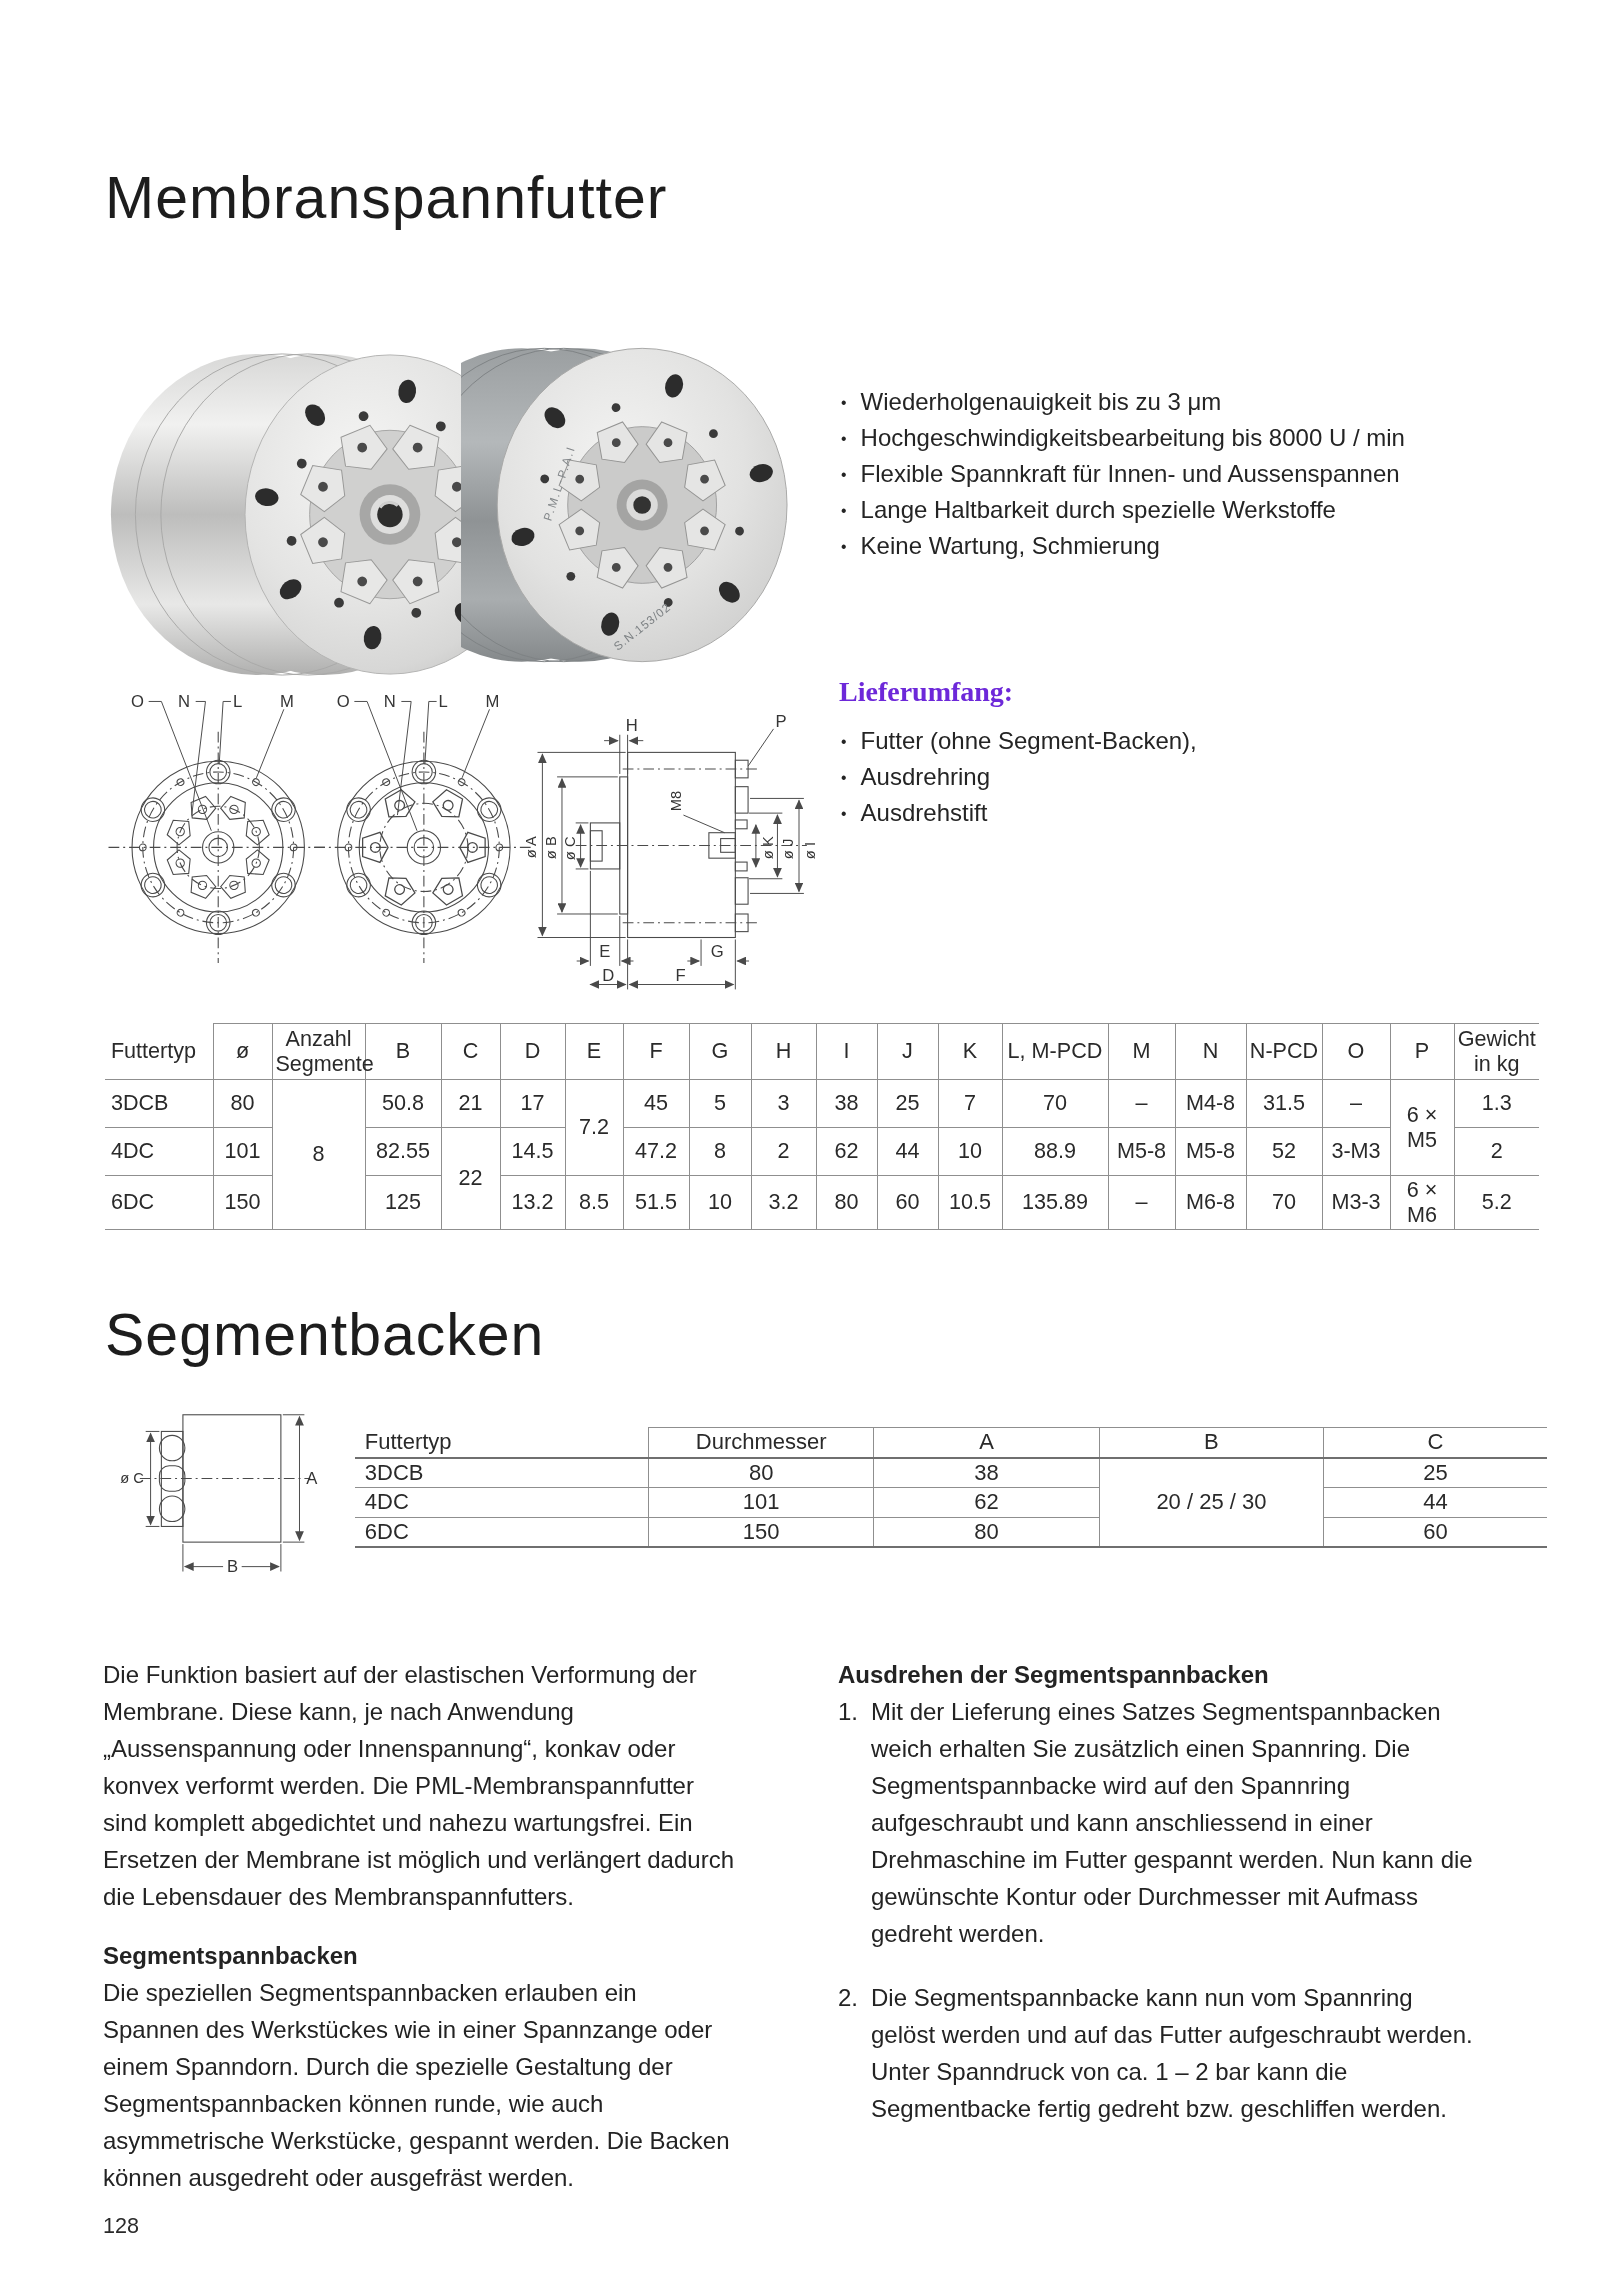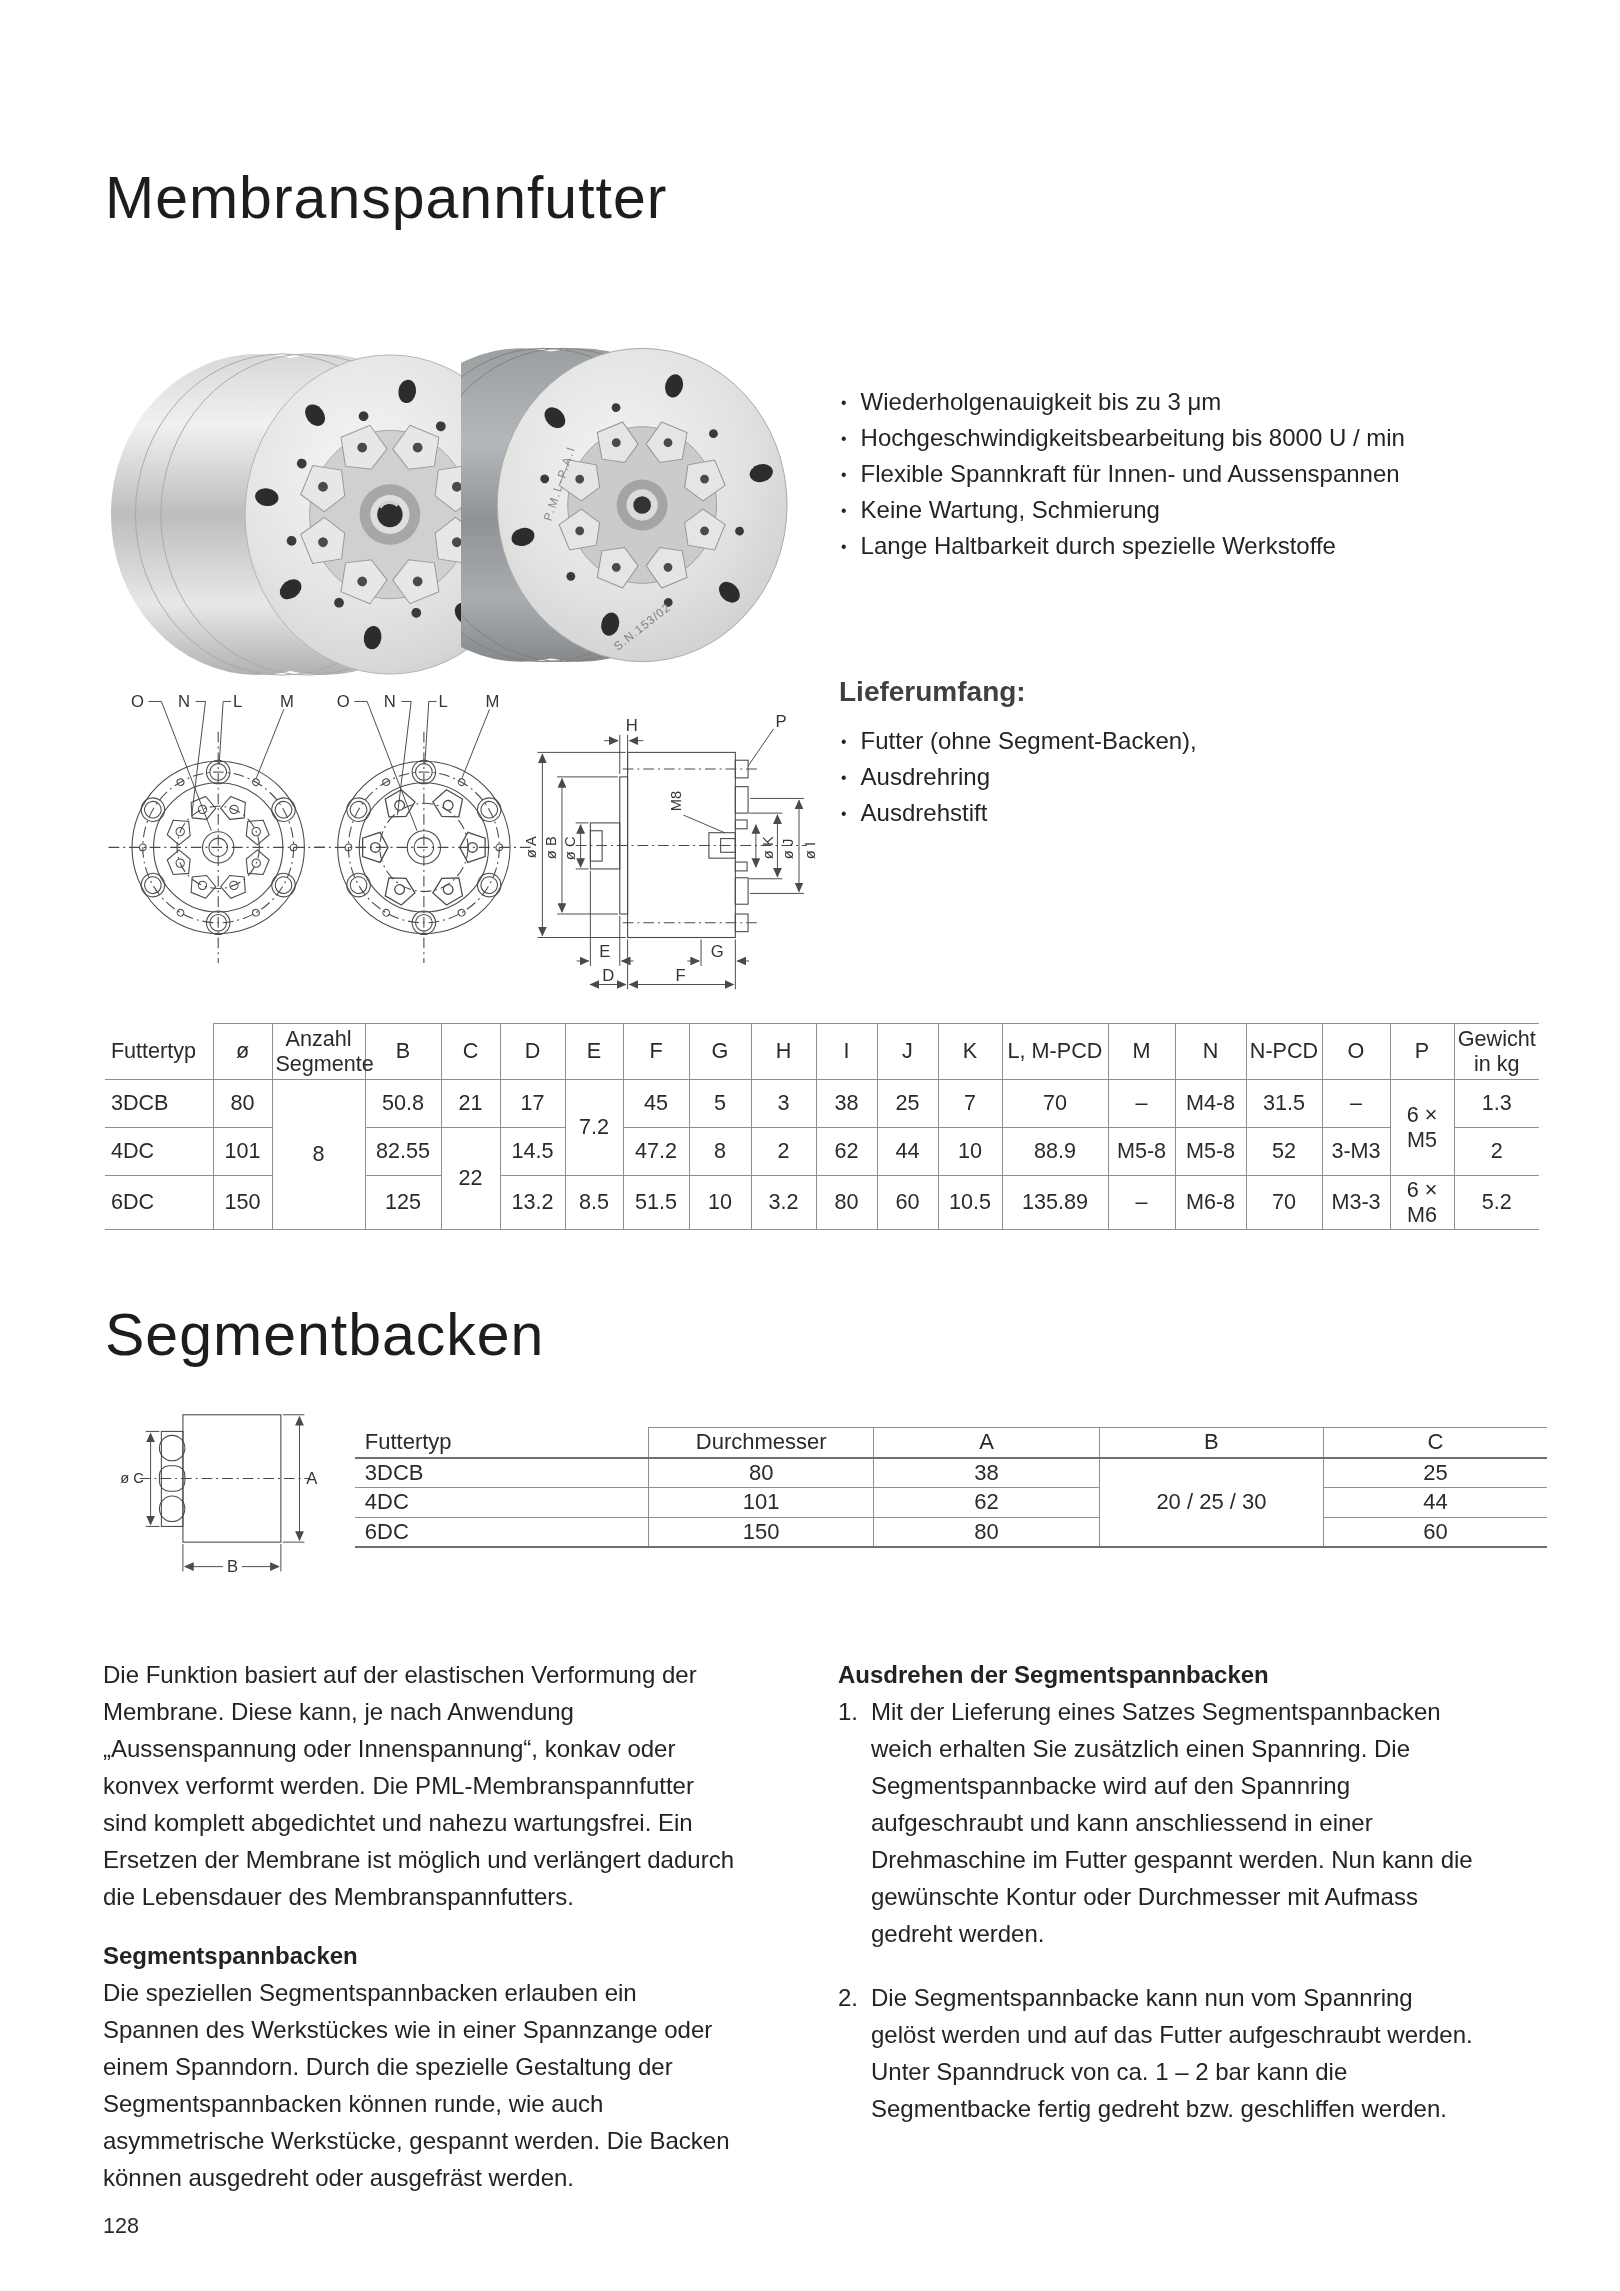--- a/index.html
+++ b/index.html
@@ -8,21 +8,21 @@
     font-family:"Liberation Sans", sans-serif; color:#262626; overflow:hidden;
   }
   .abs { position:absolute; }
   .h1 {
     font-size:59px; line-height:1; letter-spacing:1px; color:#1d1d1d; font-weight:400;
   }
   
   .blist { list-style:none; margin:0; padding:0; font-size:24px; line-height:36px; color:#242424; }
   .blist li { position:relative; padding-left:21.6px; }
   .blist li::before { content:"•"; position:absolute; left:2px; top:1px; font-size:15.7px; color:#242424; }
-  .subhead { font-size:28px; font-weight:bold; color:#404040; }
+  .subhead { font-size:28px; font-weight:bold; color:#6d28d9;font-family:Liberation Serif, serif; }
   
   table { border-collapse:collapse; table-layout:fixed; }
   .t1 { width:1431px; font-size:21.6px; color:#2a2a2a; border-bottom:1px solid #8f8f8f; }
   .t1 th, .t1 td {
     border-left:1px solid #8f8f8f; border-top:1px solid #8f8f8f;
     text-align:center; vertical-align:middle; font-weight:normal; padding:2px 2.9px; line-height:24.5px;
   }
   .t1 tr > *:first-child { border-left:none; text-align:left; padding-left:5.9px; }
   .t1 thead th { height:51px; }
   .t1 thead th:first-child { border-top:none; }
@@ -288,22 +288,22 @@
       <circle r="9" fill="#333332"></circle>
     </g>
     <text transform="rotate(-72 92 180)" x="92" y="180" font-size="12" letter-spacing="2" fill="#83878a">P.M.L-P.A.I</text>
     <text transform="rotate(-38 160 312)" x="160" y="312" font-size="12" letter-spacing="1" fill="#7c8083">S.N.153/02</text>
   </svg>
 
   <ul class="abs blist" style="left:839px; top:384px; width:686px;">
     <li><span>Wiederholgenauigkeit bis zu 3 μm</span></li>
     <li><span>Hochgeschwindigkeitsbearbeitung bis 8000 U / min</span></li>
     <li><span>Flexible Spannkraft für Innen- und Aussenspannen</span></li>
+    <li><span>Lange Haltbarkeit durch spezielle Werkstoffe</span></li>
     <li><span>Keine Wartung, Schmierung</span></li>
-    <li><span>Lange Haltbarkeit durch spezielle Werkstoffe</span></li>
   </ul>
 
   <div class="abs subhead" style="left:839px; top:676px;">Lieferumfang:</div>
   <ul class="abs blist" style="left:839px; top:723px; width:686px;">
     <li><span>Futter (ohne Segment-Backen),</span></li>
     <li><span>Ausdrehring</span></li>
     <li><span>Ausdrehstift</span></li>
   </ul>
 
   <svg class="abs" style="left:74px; top:676px;" width="784" height="333" viewBox="0 0 800 340">

